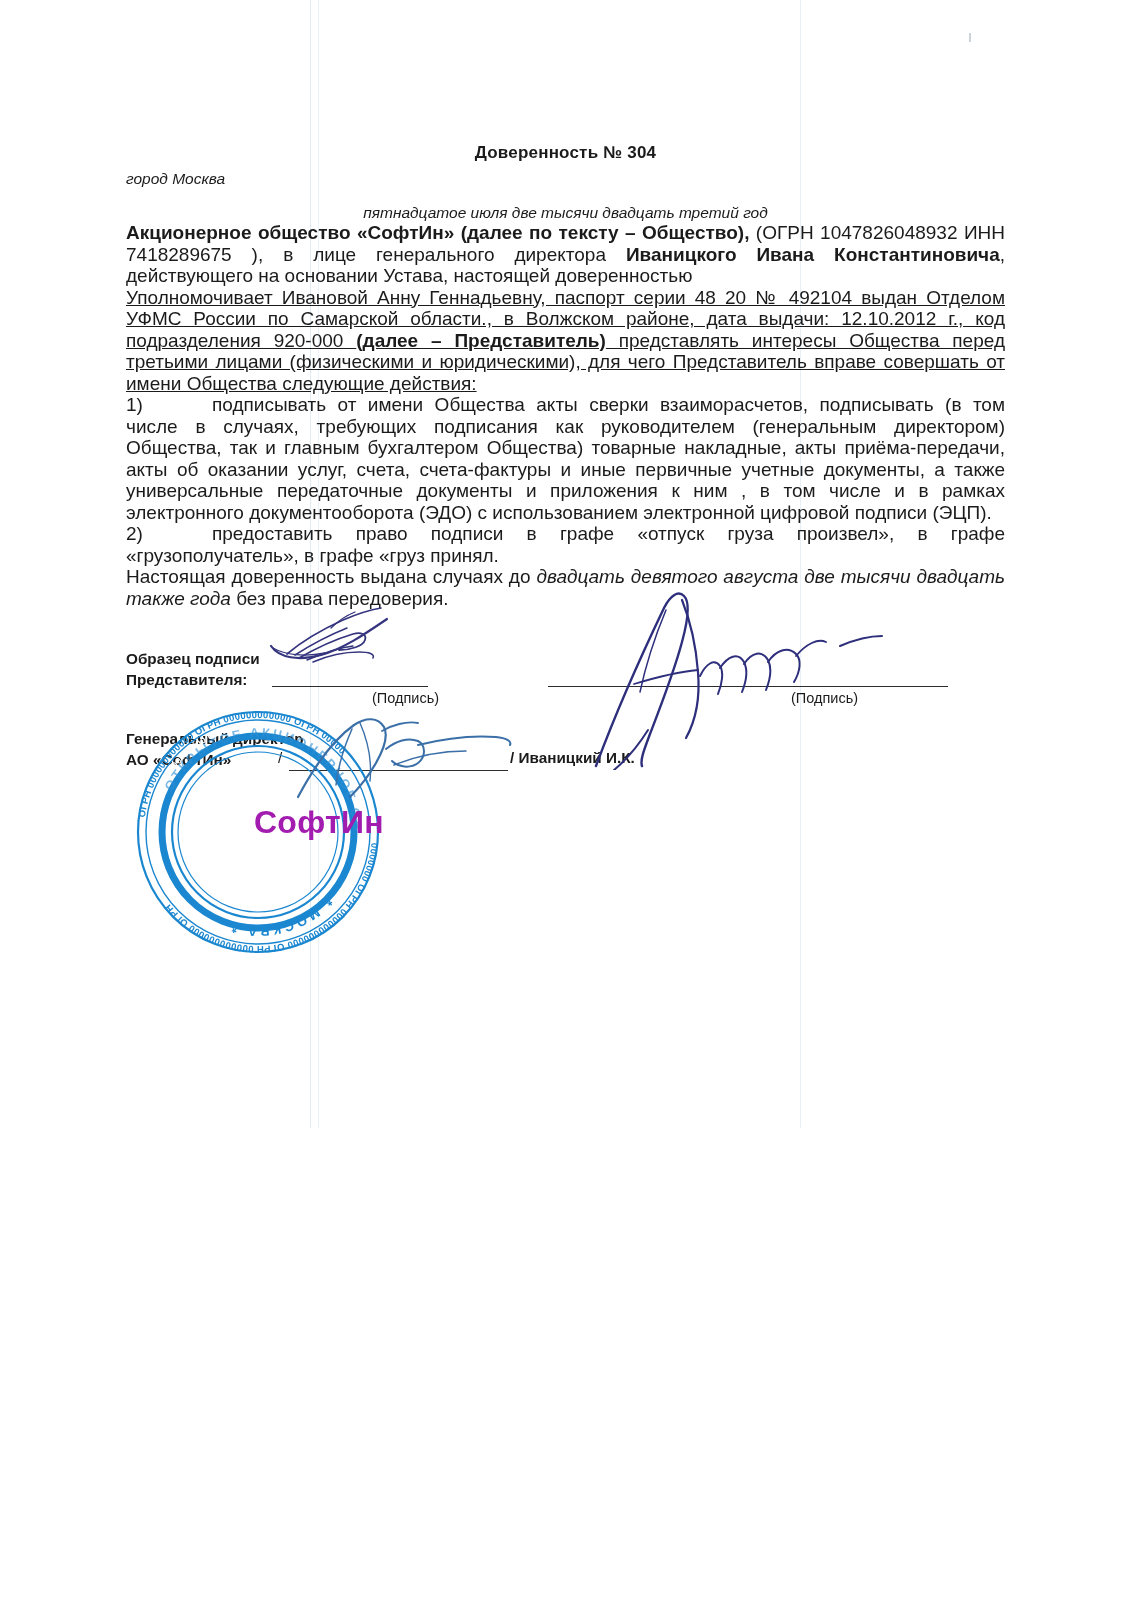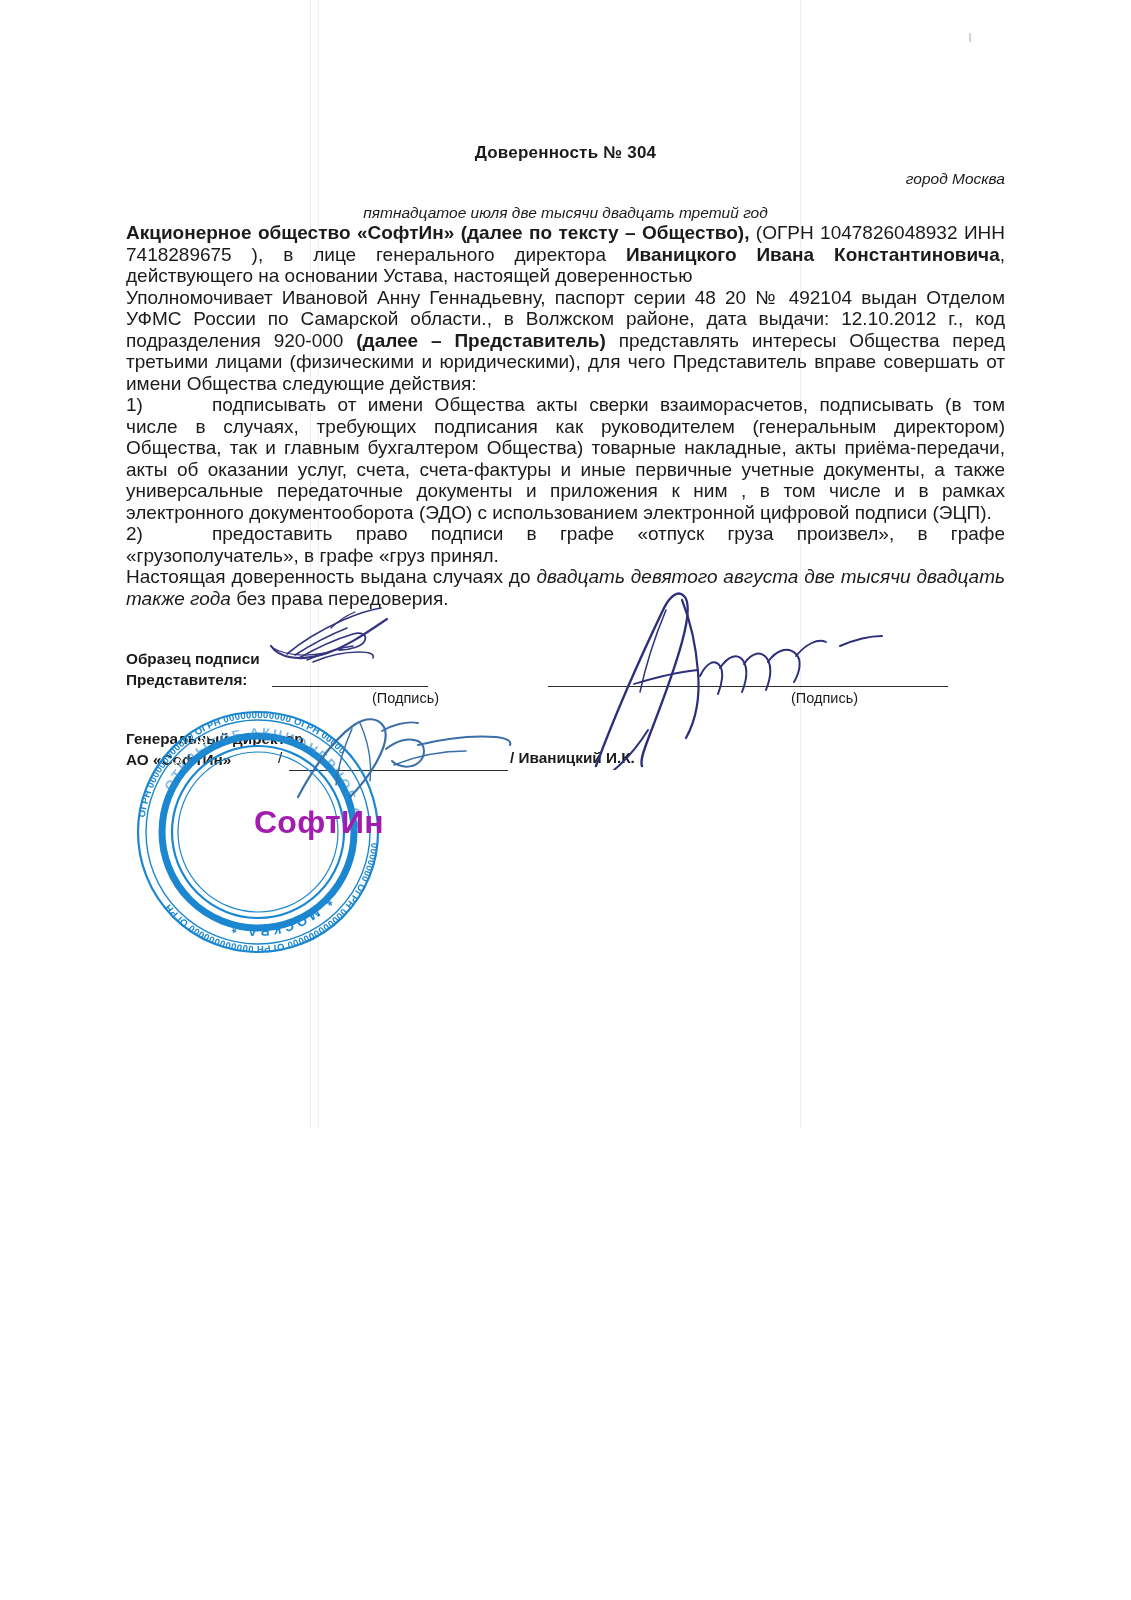--- a/index.html
+++ b/index.html
@@ -47,21 +47,21 @@
   }
 
   .title {
     text-align: center;
     font-weight: bold;
     font-size: 17px;
     letter-spacing: 0.2px;
     margin-top: 143px;
   }
   .subtitle {
-    text-align: right;
+    text-align: left;
     font-style: italic;
     font-size: 15.5px;
     margin-top: 7px;
   }
   .dateline {
     text-align: center;
     font-style: italic;
     font-size: 15.5px;
     margin-top: 16px;
   }
@@ -69,21 +69,21 @@
   p.body {
     font-size: 19px;
     line-height: 21.5px;
     text-align: justify;
     margin: 0;
   }
   .b { font-weight: bold; }
   .i { font-style: italic; }
 
   .para-company { margin-top: 31px; }
-  .para-auth    { margin-top: 27px; }
+  .para-auth    { margin-top: 27px; text-decoration: underline; }
   .para-acts    { margin-top: 30px; }
   .para-term    { margin-top: 31px; }
 
   .indent-num { display: inline-block; width: 86px; }
 
   
   .sig-zone {
     position: absolute;
     left: 0;
     top: 640px;

